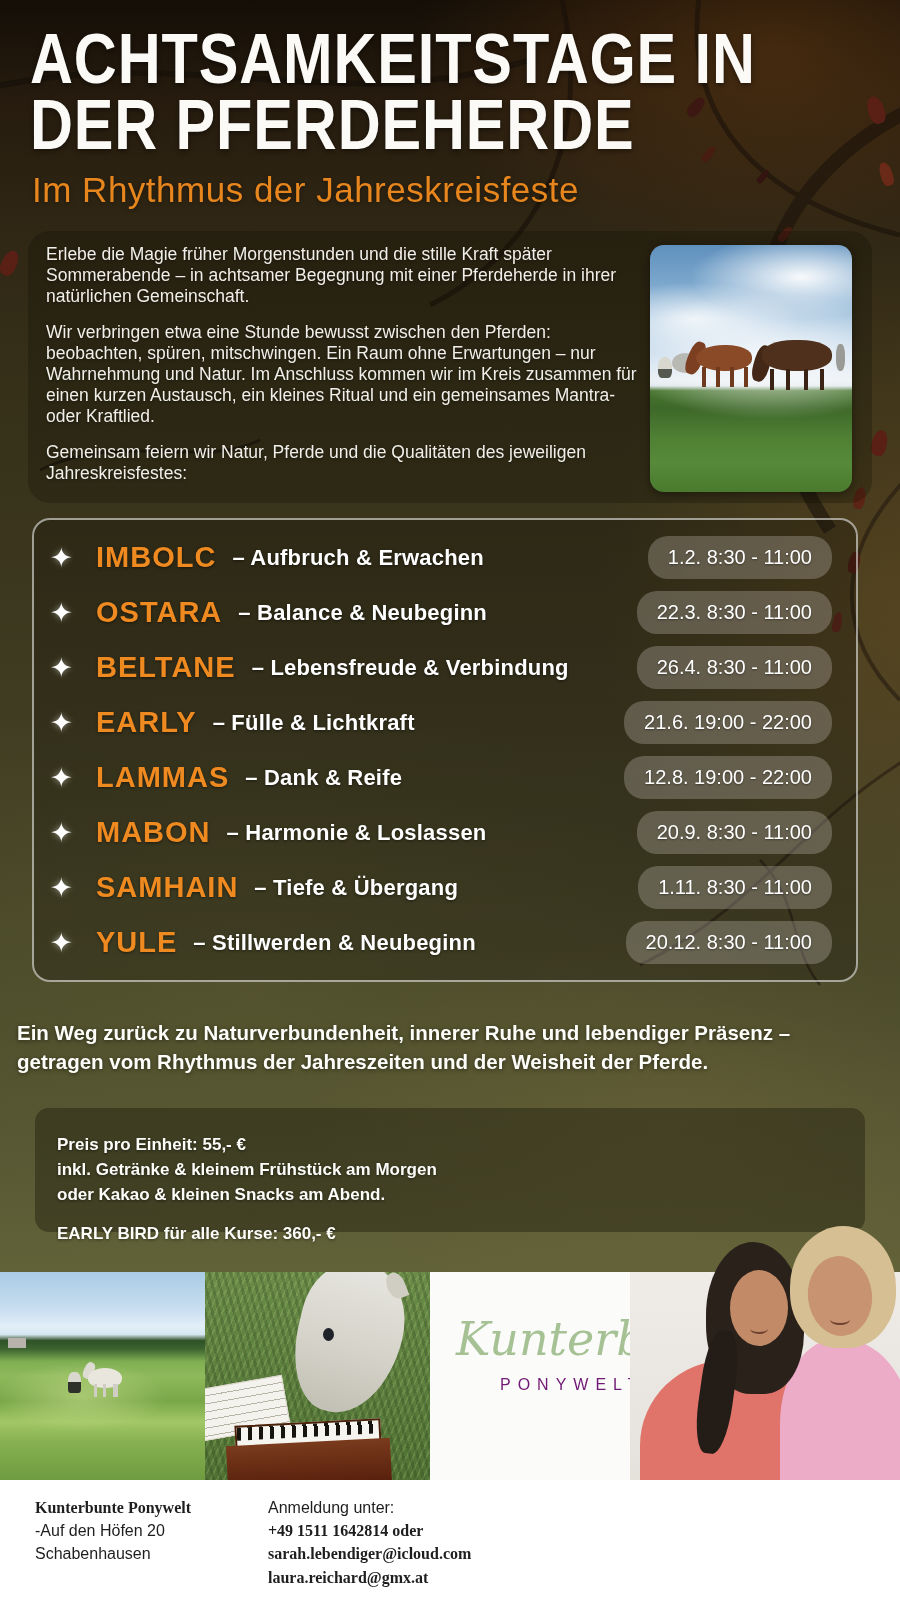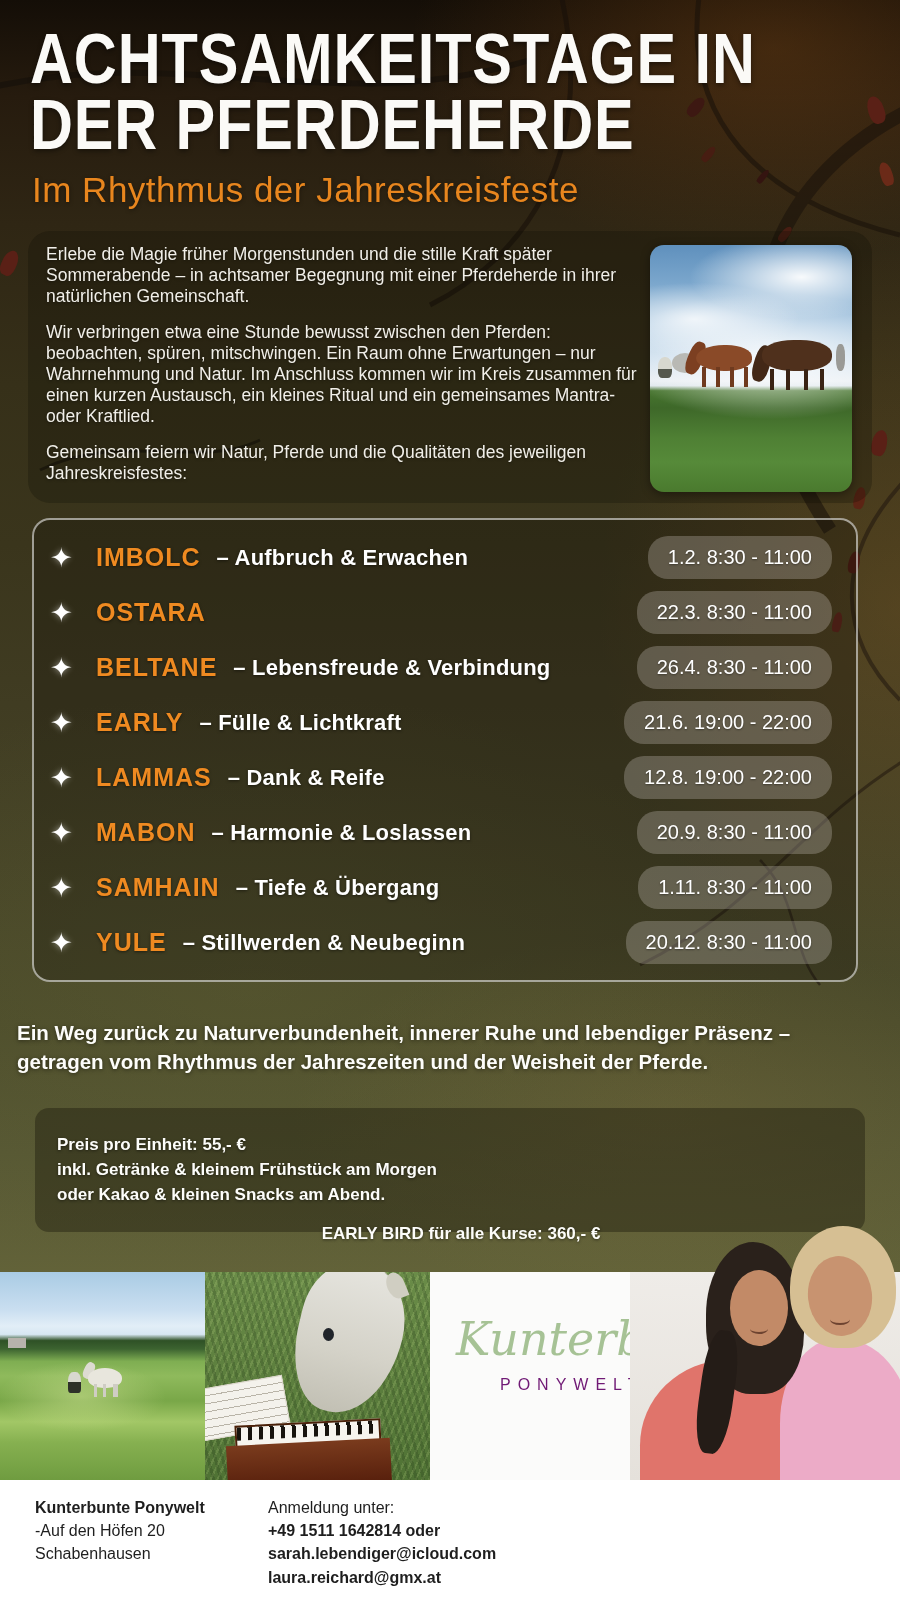--- a/index.html
+++ b/index.html
@@ -57,33 +57,33 @@
   .hB-legs{left:120px;top:124px;width:54px;height:21px;
     background:linear-gradient(90deg,#3a2314 0 4px,transparent 4px 16px,#3a2314 16px 20px,transparent 20px 34px,#3a2314 34px 38px,transparent 38px 50px,#3a2314 50px 54px);}
   .hGrey{left:22px;top:108px;width:26px;height:20px;background:#b9b9b4;border-radius:50%;}
   .pSit{left:8px;top:112px;width:14px;height:21px;background:linear-gradient(180deg,#d8d8cf 55%,#55584e 55%);border-radius:45% 45% 30% 30%;}
   .pStand{left:186px;top:99px;width:9px;height:27px;background:#9a9a96;border-radius:40%;}
   
   .fest-panel{left:32px;top:518px;width:826px;box-sizing:border-box;border-radius:18px;
     border:2px solid rgba(255,255,255,.55);background:rgba(20,18,10,.30);padding:10px 0;}
   .frow{display:flex;align-items:center;height:55px;padding:0 24px 0 16px;}
   .fstar{width:46px;font-size:27px;color:#fff;text-shadow:0 0 6px rgba(255,255,255,.5);}
-  .fname{color:#ef8a21;font-weight:bold;font-size:25px;letter-spacing:1px;margin-right:16px;
+  .fname{color:#ef8a21;font-weight:bold;font-size:29px;letter-spacing:1px;margin-right:16px;
     text-shadow:0 1px 3px rgba(0,0,0,.5);}
   .fdesc{color:#fff;font-size:22px;font-weight:600;letter-spacing:.2px;text-shadow:0 1px 3px rgba(0,0,0,.5);}
   .fspace{flex:1;}
   .fpill{background:rgba(214,210,204,.28);border-radius:20px;padding:10px 20px;color:#fff;
     font-size:20px;white-space:nowrap;text-shadow:0 1px 2px rgba(0,0,0,.4);}
   
   .statement{left:17px;top:1018px;width:840px;color:#fdfdfa;font-weight:bold;font-size:20.5px;
     line-height:29px;text-shadow:0 1px 4px rgba(0,0,0,.5);white-space:nowrap;}
   .price-box{left:35px;top:1108px;width:830px;height:124px;box-sizing:border-box;border-radius:14px;
     background:rgba(25,22,10,.40);padding:24px 0 0 22px;color:#fdfdfa;font-weight:bold;
     font-size:17px;line-height:25px;text-shadow:0 1px 3px rgba(0,0,0,.5);}
-  .price-gap{margin-top:14px;text-align:center;}
+  .price-gap{margin-top:14px;}
   
   .photo-meadow{left:0;top:1272px;width:205px;height:208px;overflow:hidden;
     background:
       radial-gradient(ellipse 120px 50px at 40% 60%, rgba(222,236,160,.45), transparent 70%),
       linear-gradient(180deg,#a9cbe4 0%,#c9def0 18%,#e2eef7 26%,#d7e7f2 30%,#2f5126 33%,#3c6330 37%,
         #7fae52 43%,#8fba5c 50%,#79a748 62%,#a2c766 72%,#86b050 82%,#6f9c40 100%);}
   .photo-meadow div{position:absolute;}
   .mHouse{left:8px;top:66px;width:18px;height:10px;background:#b7b3ac;}
   .mPony{left:88px;top:96px;width:34px;height:20px;background:#e8e6dd;border-radius:50% 50% 45% 45%;}
   .mPonyHead{left:84px;top:90px;width:10px;height:17px;background:#dddbd2;border-radius:40%;transform:rotate(24deg);}
@@ -125,21 +125,21 @@
   .wStrandL{left:70px;top:118px;width:34px;height:124px;background:#241c17;border-radius:40%;transform:rotate(8deg);}
   .wFaceL{left:100px;top:58px;width:58px;height:76px;background:#c28a67;border-radius:50%;}
   .wSmileL{left:120px;top:112px;width:18px;height:8px;border-bottom:2px solid #6d4330;border-radius:50%;}
   .wHairR{left:160px;top:14px;width:106px;height:122px;background:#d6bf93;border-radius:50% 50% 45% 45%;}
   .wFaceR{left:178px;top:44px;width:64px;height:80px;background:#c89370;border-radius:50%;transform:rotate(-6deg);}
   .wSmileR{left:200px;top:102px;width:20px;height:9px;border-bottom:2px solid #6d4330;border-radius:50%;}
   
   .footer{left:0;top:1480px;width:900px;height:120px;background:#fff;}
   .fcol{position:absolute;top:16px;color:#1e1e1e;font-size:16px;line-height:1.45;}
   .fc1{left:35px;} .fc2{left:268px;} .fc3{left:562px;}
-  .b{font-weight:bold;}
+  .b{font-weight:bold;font-family:Liberation Serif, serif;}
   .role{margin-left:5px;font-weight:normal;}
 </style>
 </head>
 <body>
 
 <div class="poster">
 
   <svg class="branches" viewBox="0 0 900 1600" xmlns="http://www.w3.org/2000/svg">
     <path d="M -20 90 C 180 40, 330 120, 530 60" stroke="#15100a" stroke-width="6" fill="none"></path>
     <path d="M 560 -10 C 600 160, 520 260, 430 305" stroke="#181009" stroke-width="5" fill="none"></path>
@@ -184,20 +184,21 @@
     <div class="frow">
       <span class="fstar">✦</span>
       <span class="fname">IMBOLC</span>
       <span class="fdesc">– Aufbruch &amp; Erwachen</span>
       <span class="fspace"></span>
       <span class="fpill">1.2. 8:30 - 11:00</span>
     </div>
     <div class="frow">
       <span class="fstar">✦</span>
       <span class="fname">OSTARA</span>
+      <span class="fdesc">– Balance &amp; Neubeginn</span>
       <span class="fspace"></span>
       <span class="fpill">22.3. 8:30 - 11:00</span>
     </div>
     <div class="frow">
       <span class="fstar">✦</span>
       <span class="fname">BELTANE</span>
       <span class="fdesc">– Lebensfreude &amp; Verbindung</span>
       <span class="fspace"></span>
       <span class="fpill">26.4. 8:30 - 11:00</span>
     </div>

